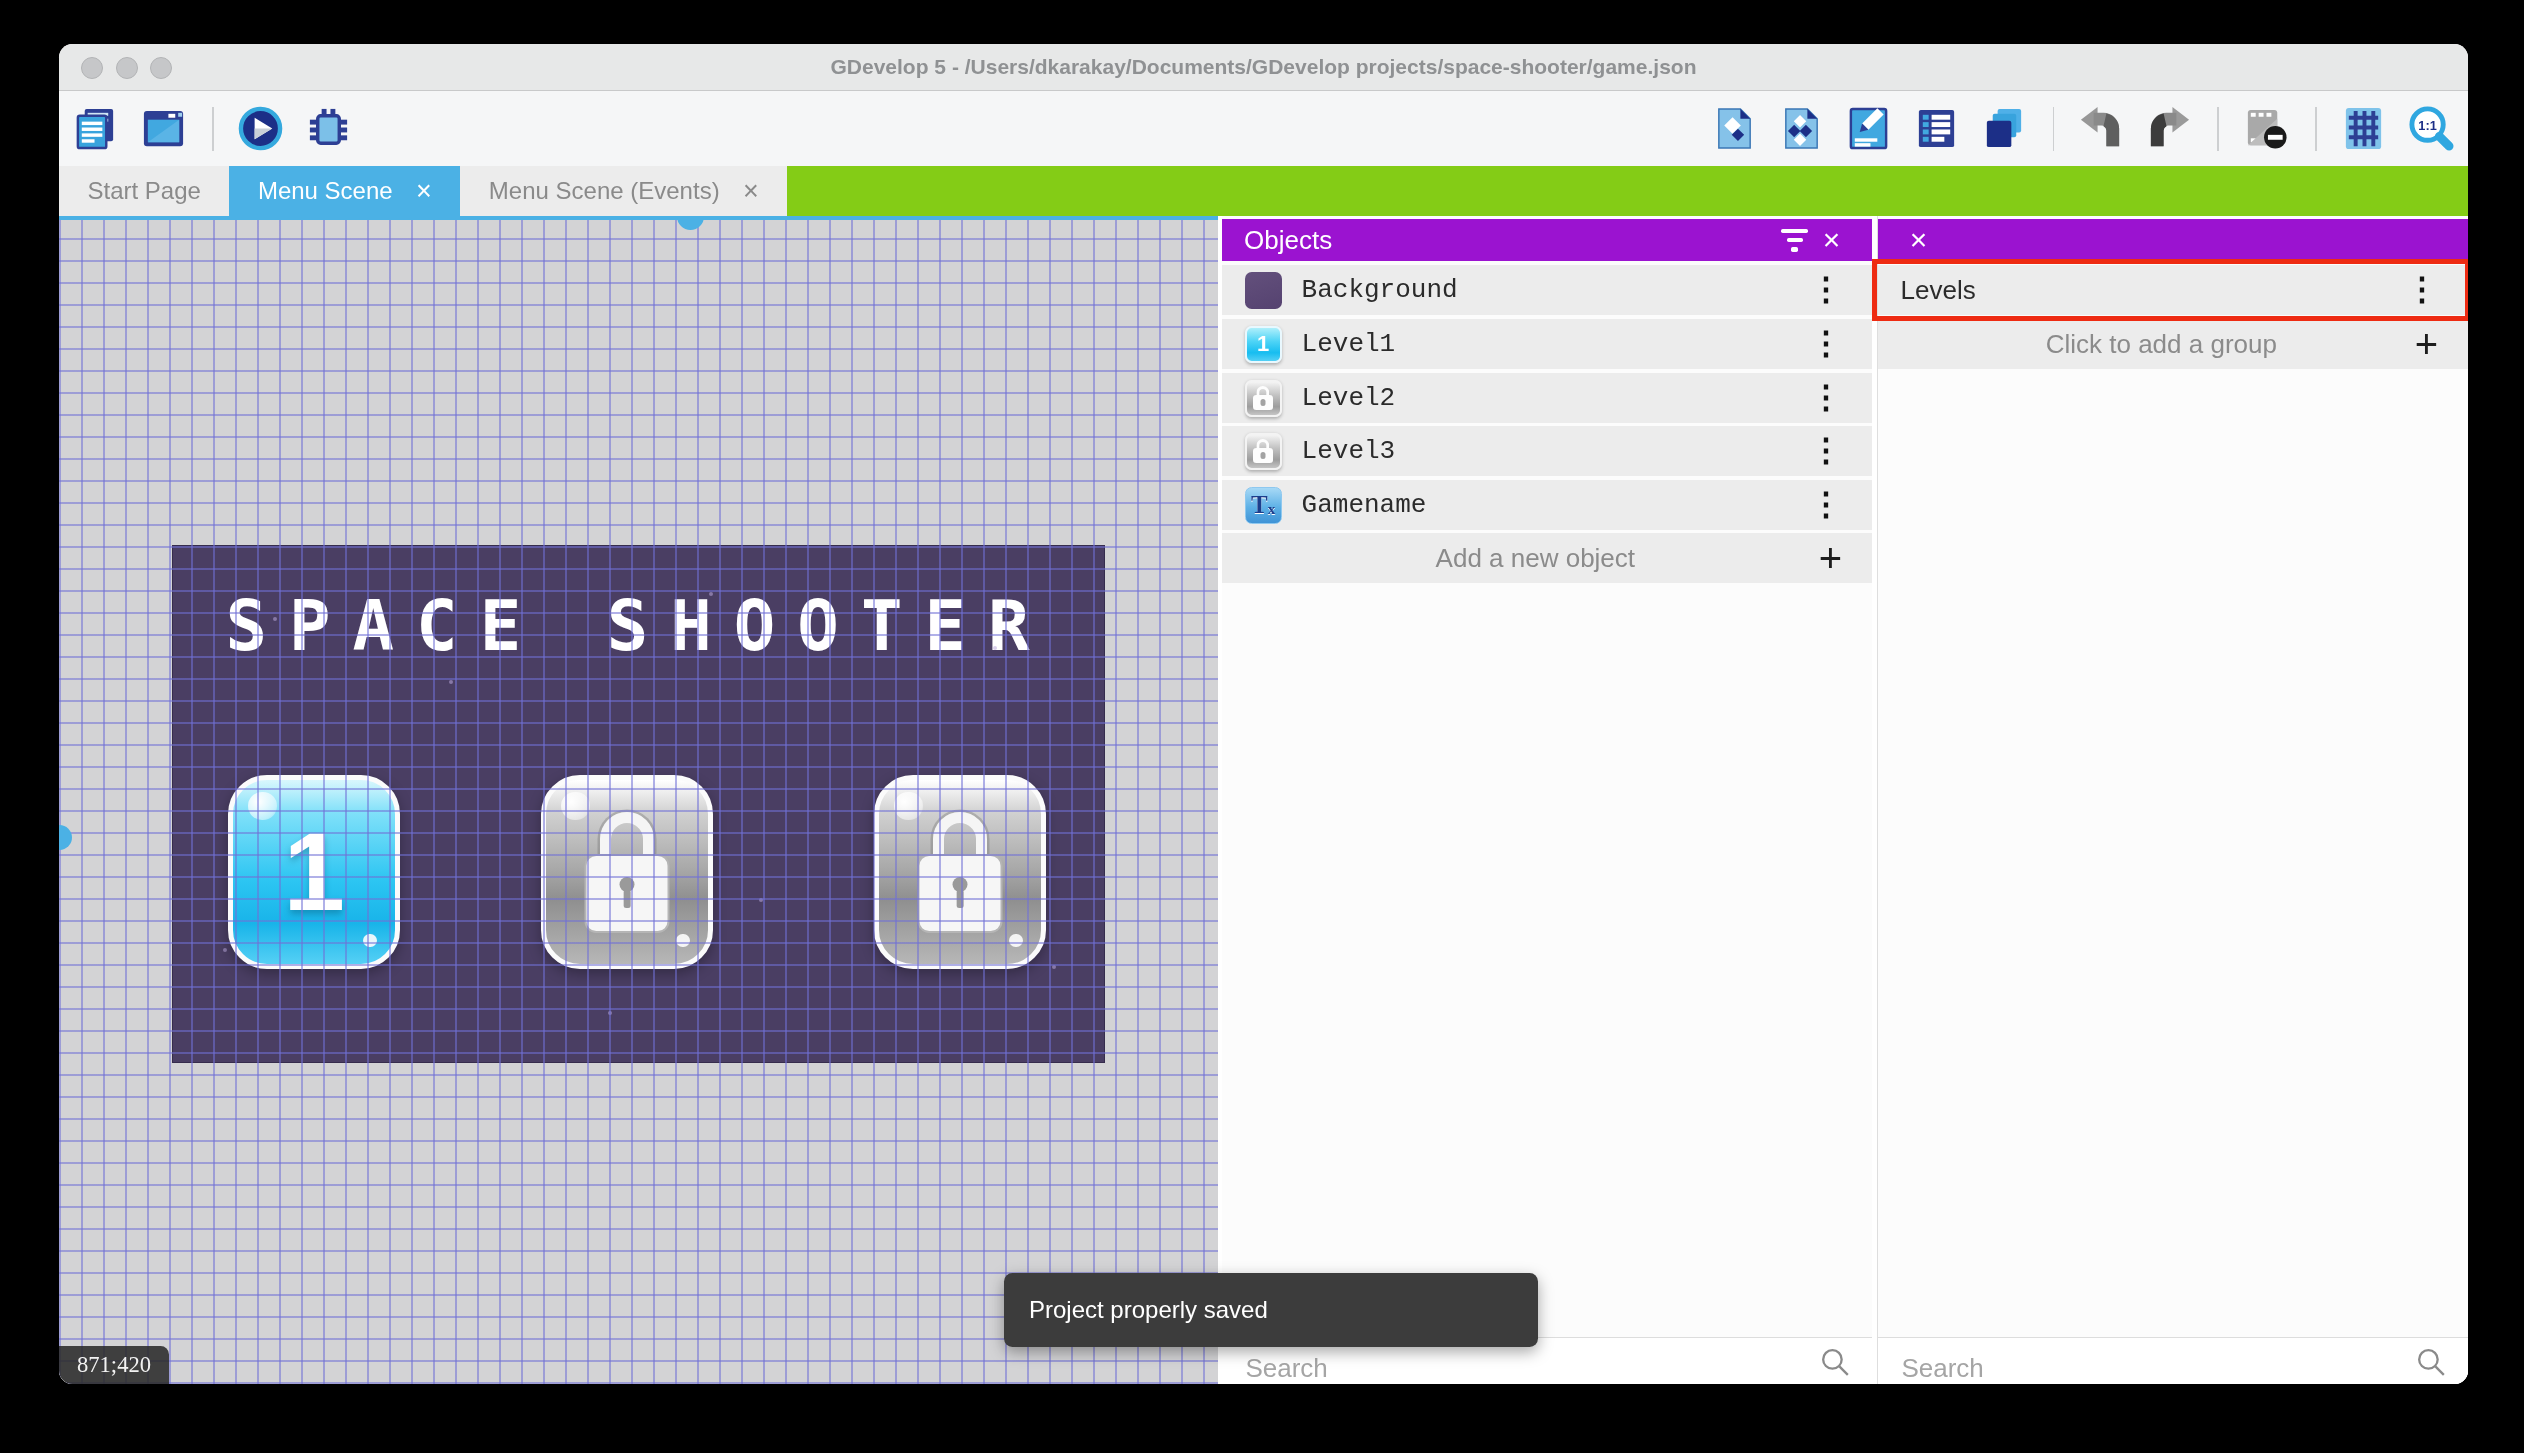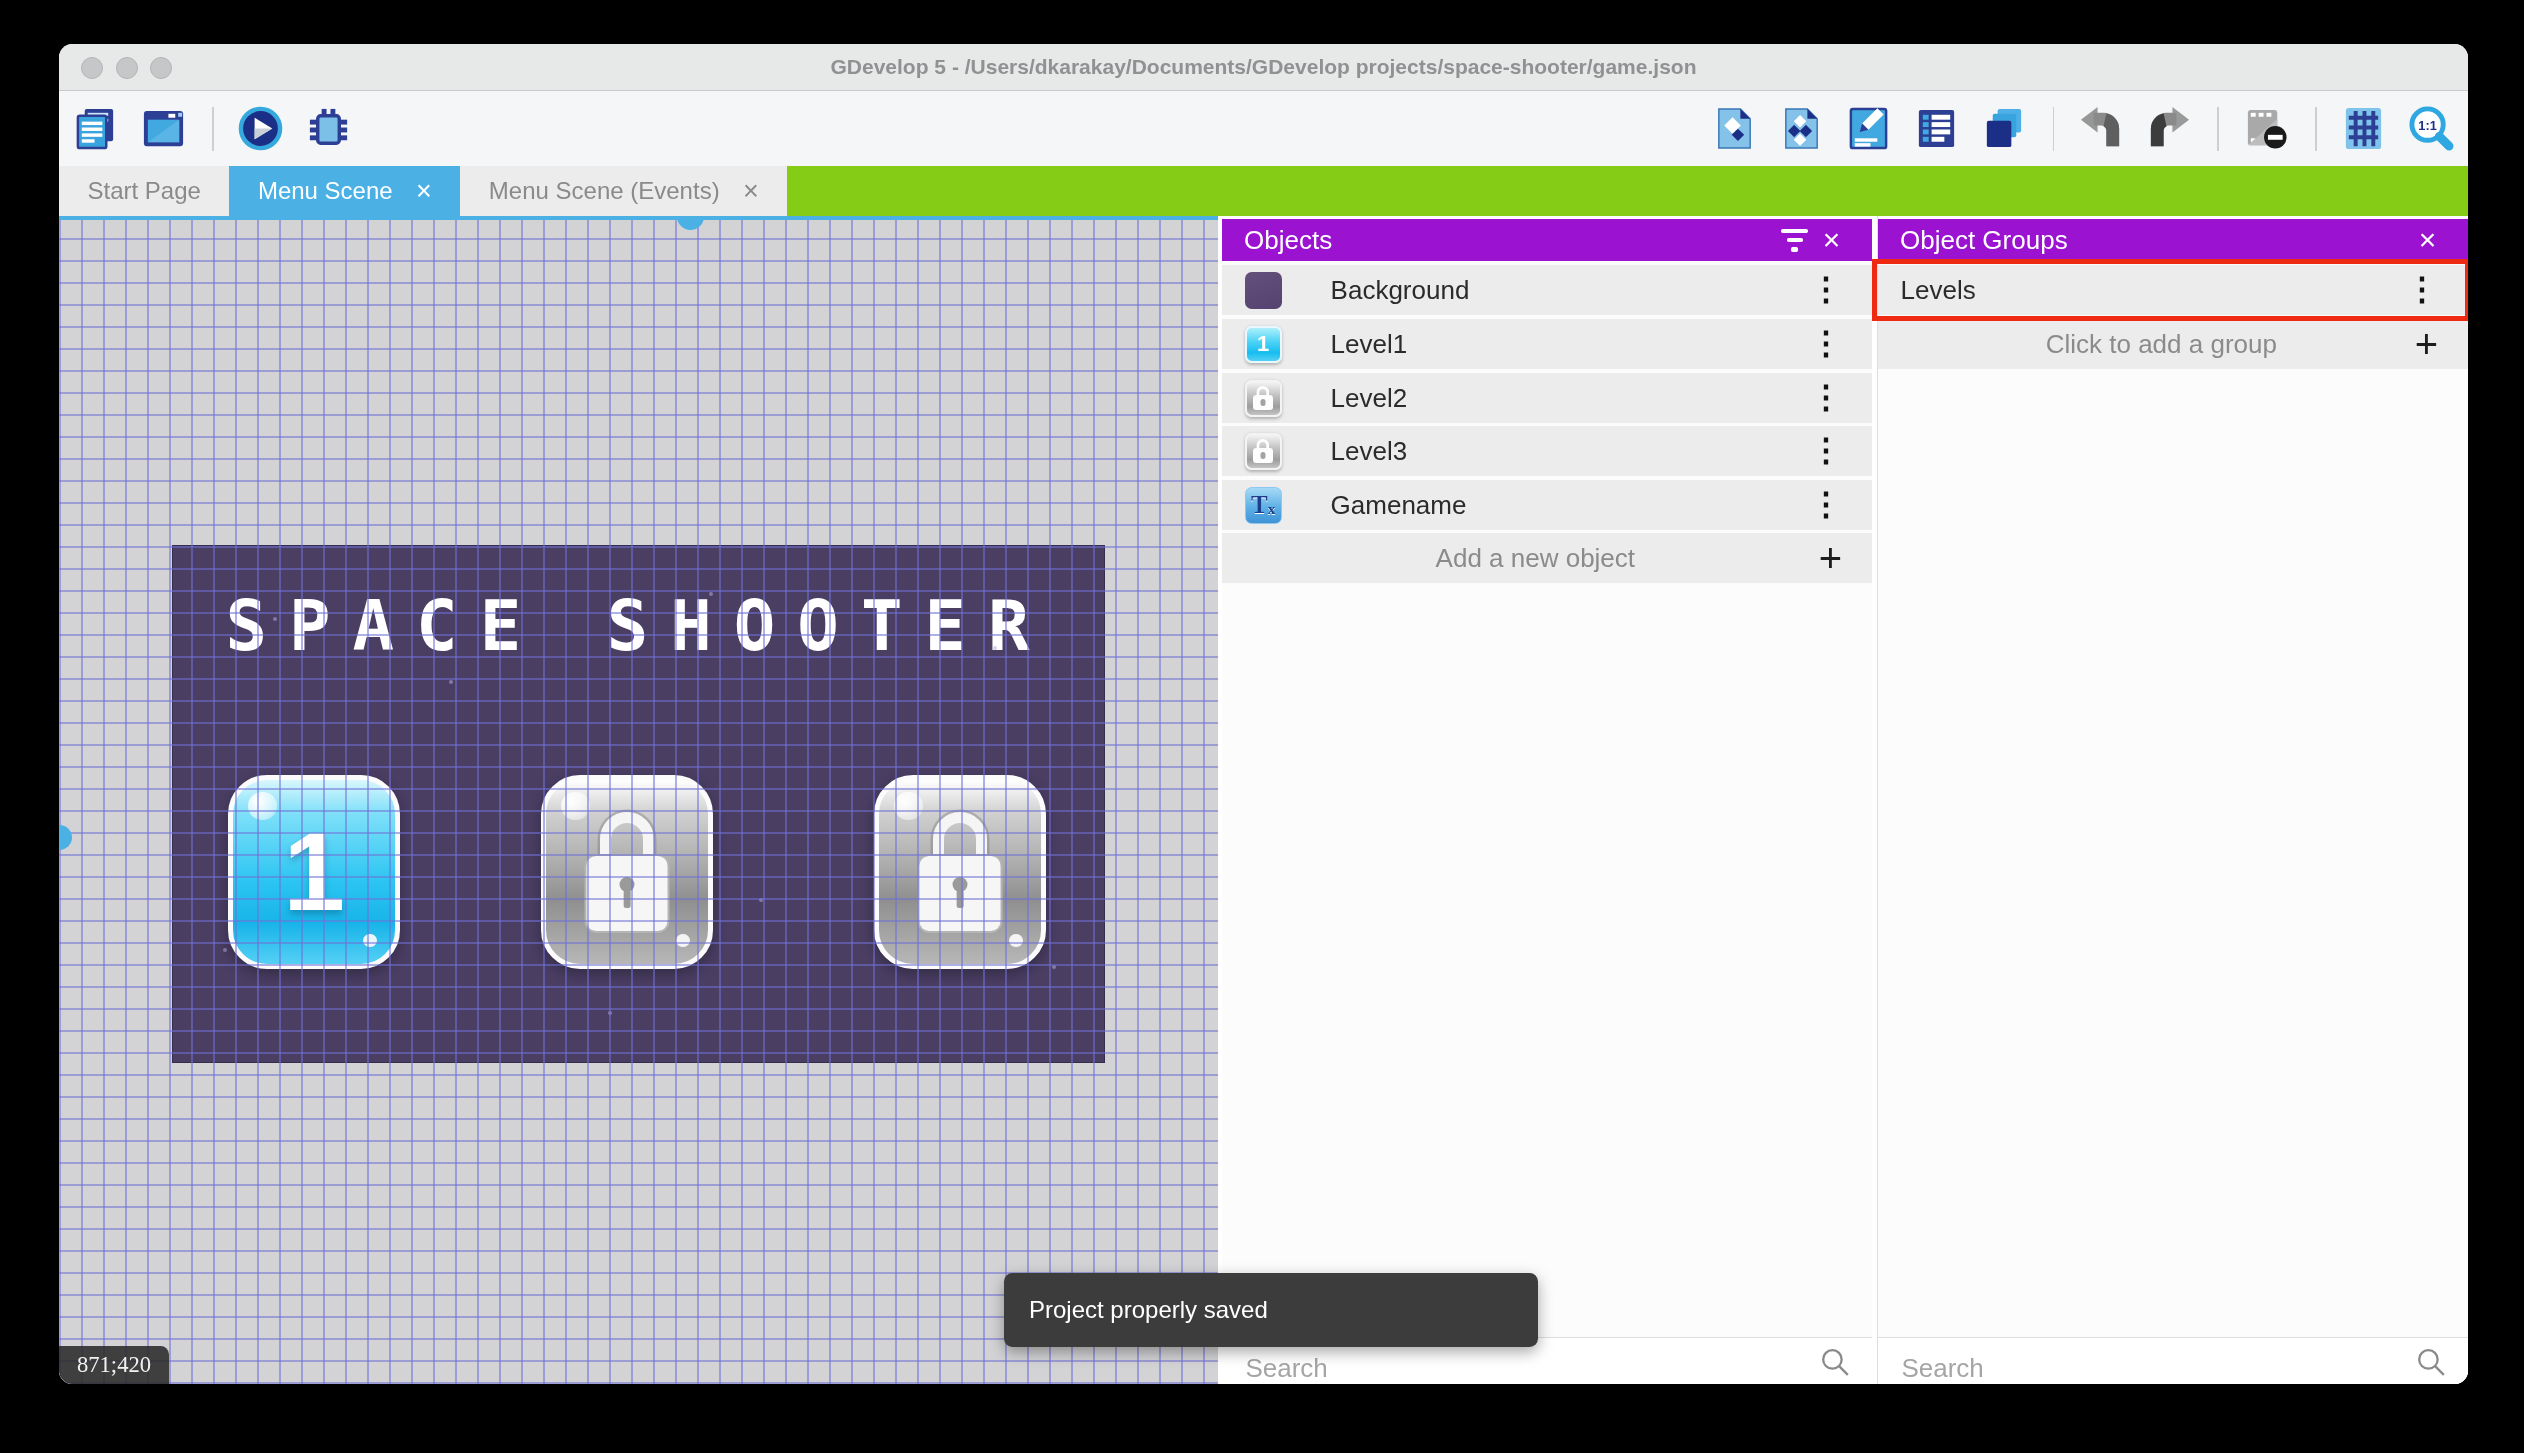--- a/index.html
+++ b/index.html
@@ -85,21 +85,21 @@
   .panel-header { position:absolute; left:0; top:3.3px; width:100%; height:42px; background:#9b13d0;
                   display:flex; align-items:center; padding:8px 22px; }
   .panel-title { color:#fff; font-size:26px; font-weight:500; flex:1; }
   .icon-btn { display:flex; align-items:center; justify-content:center; width:37px; height:37px; }
   .filter-icon { display:flex; flex-direction:column; align-items:center; gap:5px; }
   .filter-icon i { display:block; height:4.2px; background:#fff; border-radius:1.7px; }
   .filter-icon i:nth-child(1){ width:27px; } .filter-icon i:nth-child(2){ width:16px; } .filter-icon i:nth-child(3){ width:6.7px; }
   .panel-close { color:#fff; font-size:30px; line-height:1; }
   .row { position:absolute; left:0; width:100%; height:50px; background:#ececec;
          display:flex; align-items:center; padding:0 30px 0 22.6px; }
-  .row .obj-label { font-size:26px; color:#2b2b2b; margin-left:86px; flex:1; }
+  .row .obj-label { font-size:26px; color:#2b2b2b; margin-left:57px; flex:1;font-family:Liberation Mono, monospace; }
   .row .grp-label { font-size:26px; color:#2b2b2b; flex:1; }
   .kebab { font-size:32px; color:#111; font-weight:bold; line-height:.8; letter-spacing:0; }
   .add-row { position:absolute; left:0; width:100%; height:50px; background:#ececec;
              display:flex; align-items:center; padding:0 30px; }
   .add-label { flex:1; text-align:center; font-size:26px; color:#8b8b8b; }
   .plus { font-size:40px; color:#1d1d1d; font-weight:400; line-height:1; }
   .obj-icon { position:absolute; left:22.6px; width:37px; height:37px; border-radius:6.7px; }
   .oi-bg { background:linear-gradient(160deg,#63507c,#554270); }
   .oi-lvl1 { background:linear-gradient(180deg,#aeeffb 0%,#4fd4f6 40%,#17bdf0 75%,#54d0f5 100%);
              border:2.5px solid #e9f8fe; box-shadow:0 1.7px 3.3px rgba(0,0,0,.25);
@@ -435,21 +435,20 @@
             <svg viewBox="0 0 48 48">
                 <circle cx="20" cy="20" r="12" fill="none" stroke="#8a8a8a" stroke-width="3"></circle>
                 <line x1="29" y1="29" x2="40" y2="40" stroke="#8a8a8a" stroke-width="3"></line>
               </svg>
           </span>
         </div>
       </div>
 
       <div class="panel groups">
         <div class="panel-header">
-          <div class="panel-title">Object Groups</div>
           <div class="icon-btn">
             <span class="panel-close">×</span>
           </div>
         </div>
 
         <div class="row" style="top:49px">
           <div class="grp-label">Levels</div>
           <span class="kebab">⋮</span>
         </div>
         <div class="highlight-box"></div>

